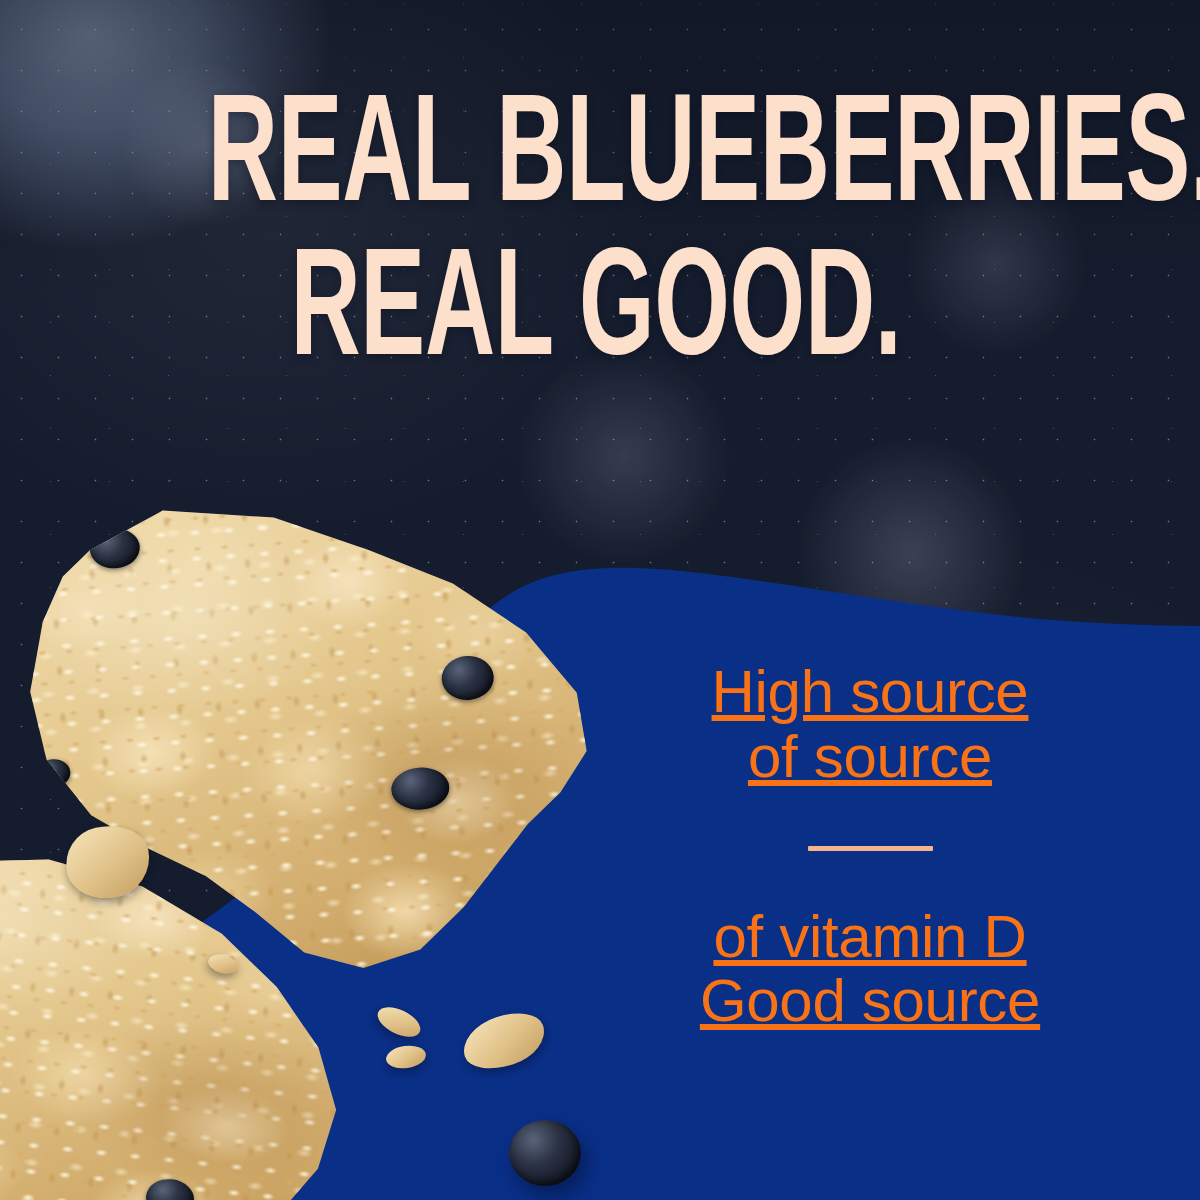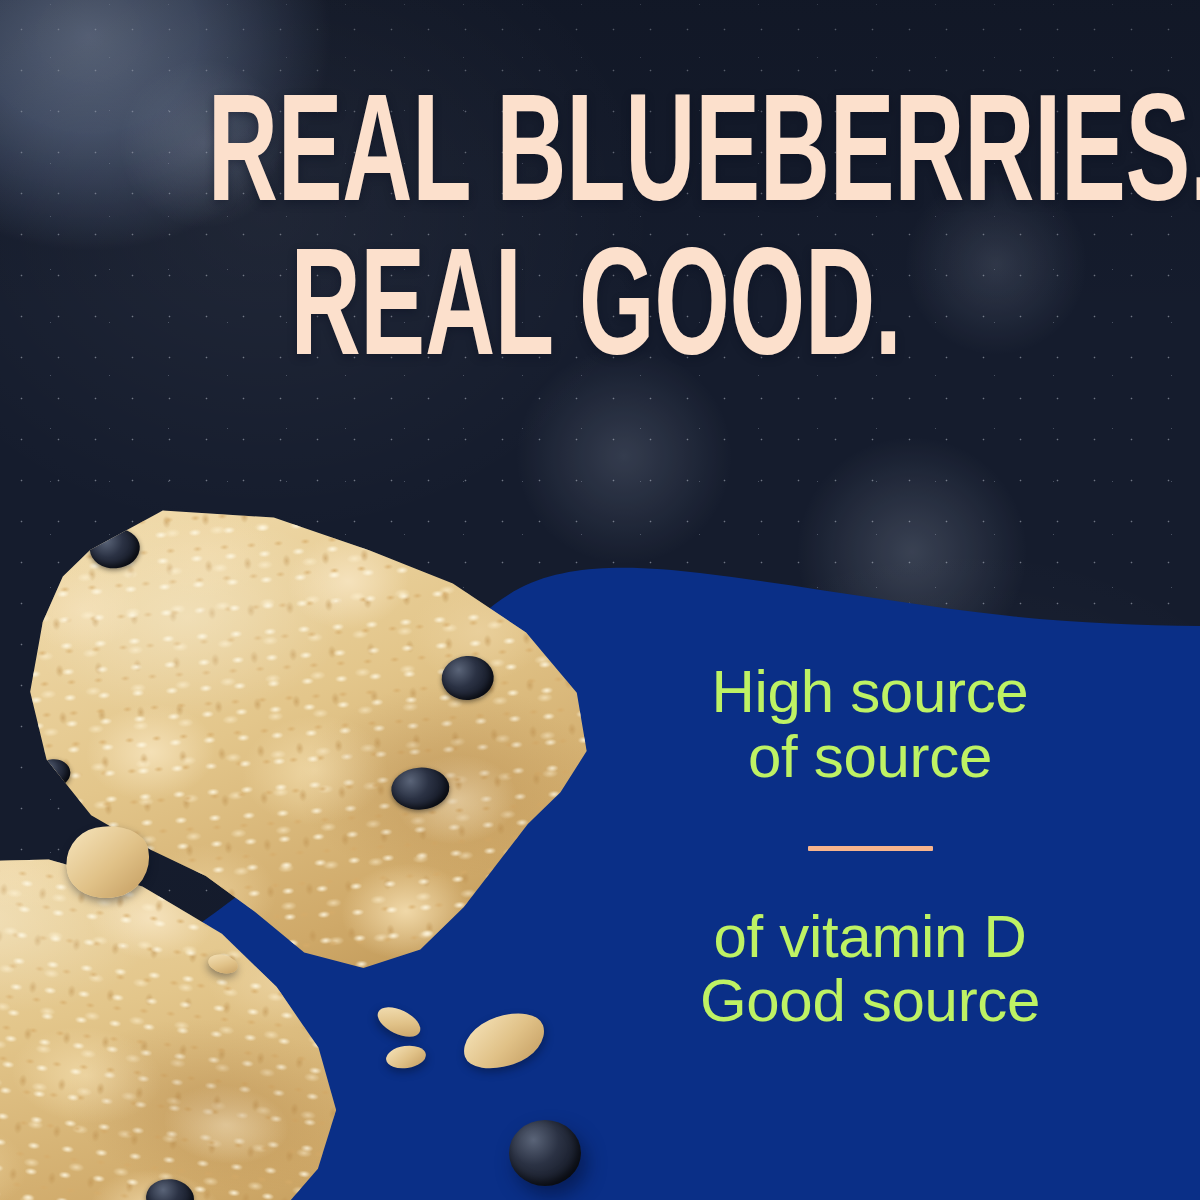--- a/index.html
+++ b/index.html
@@ -132,25 +132,26 @@
     box-shadow:0 4px 9px rgba(6,12,30,.4);
   }
 
   
   .info{
     position:absolute;
     left:620px;top:660px;width:500px;
     text-align:center;
   }
   .claim{
-    color:#bef264;
+    color:#f97316;
     font-size:60px;
     line-height:1.08;
     font-weight:400;
     letter-spacing:-0.3px;
+    text-decoration:underline;
   }
   .claim .ln{display:block;}
   .divider{
     width:125px;height:5px;
     margin:56px auto 54px auto;
     border-radius:1px;
   }
 </style>
 </head>
 <body>

